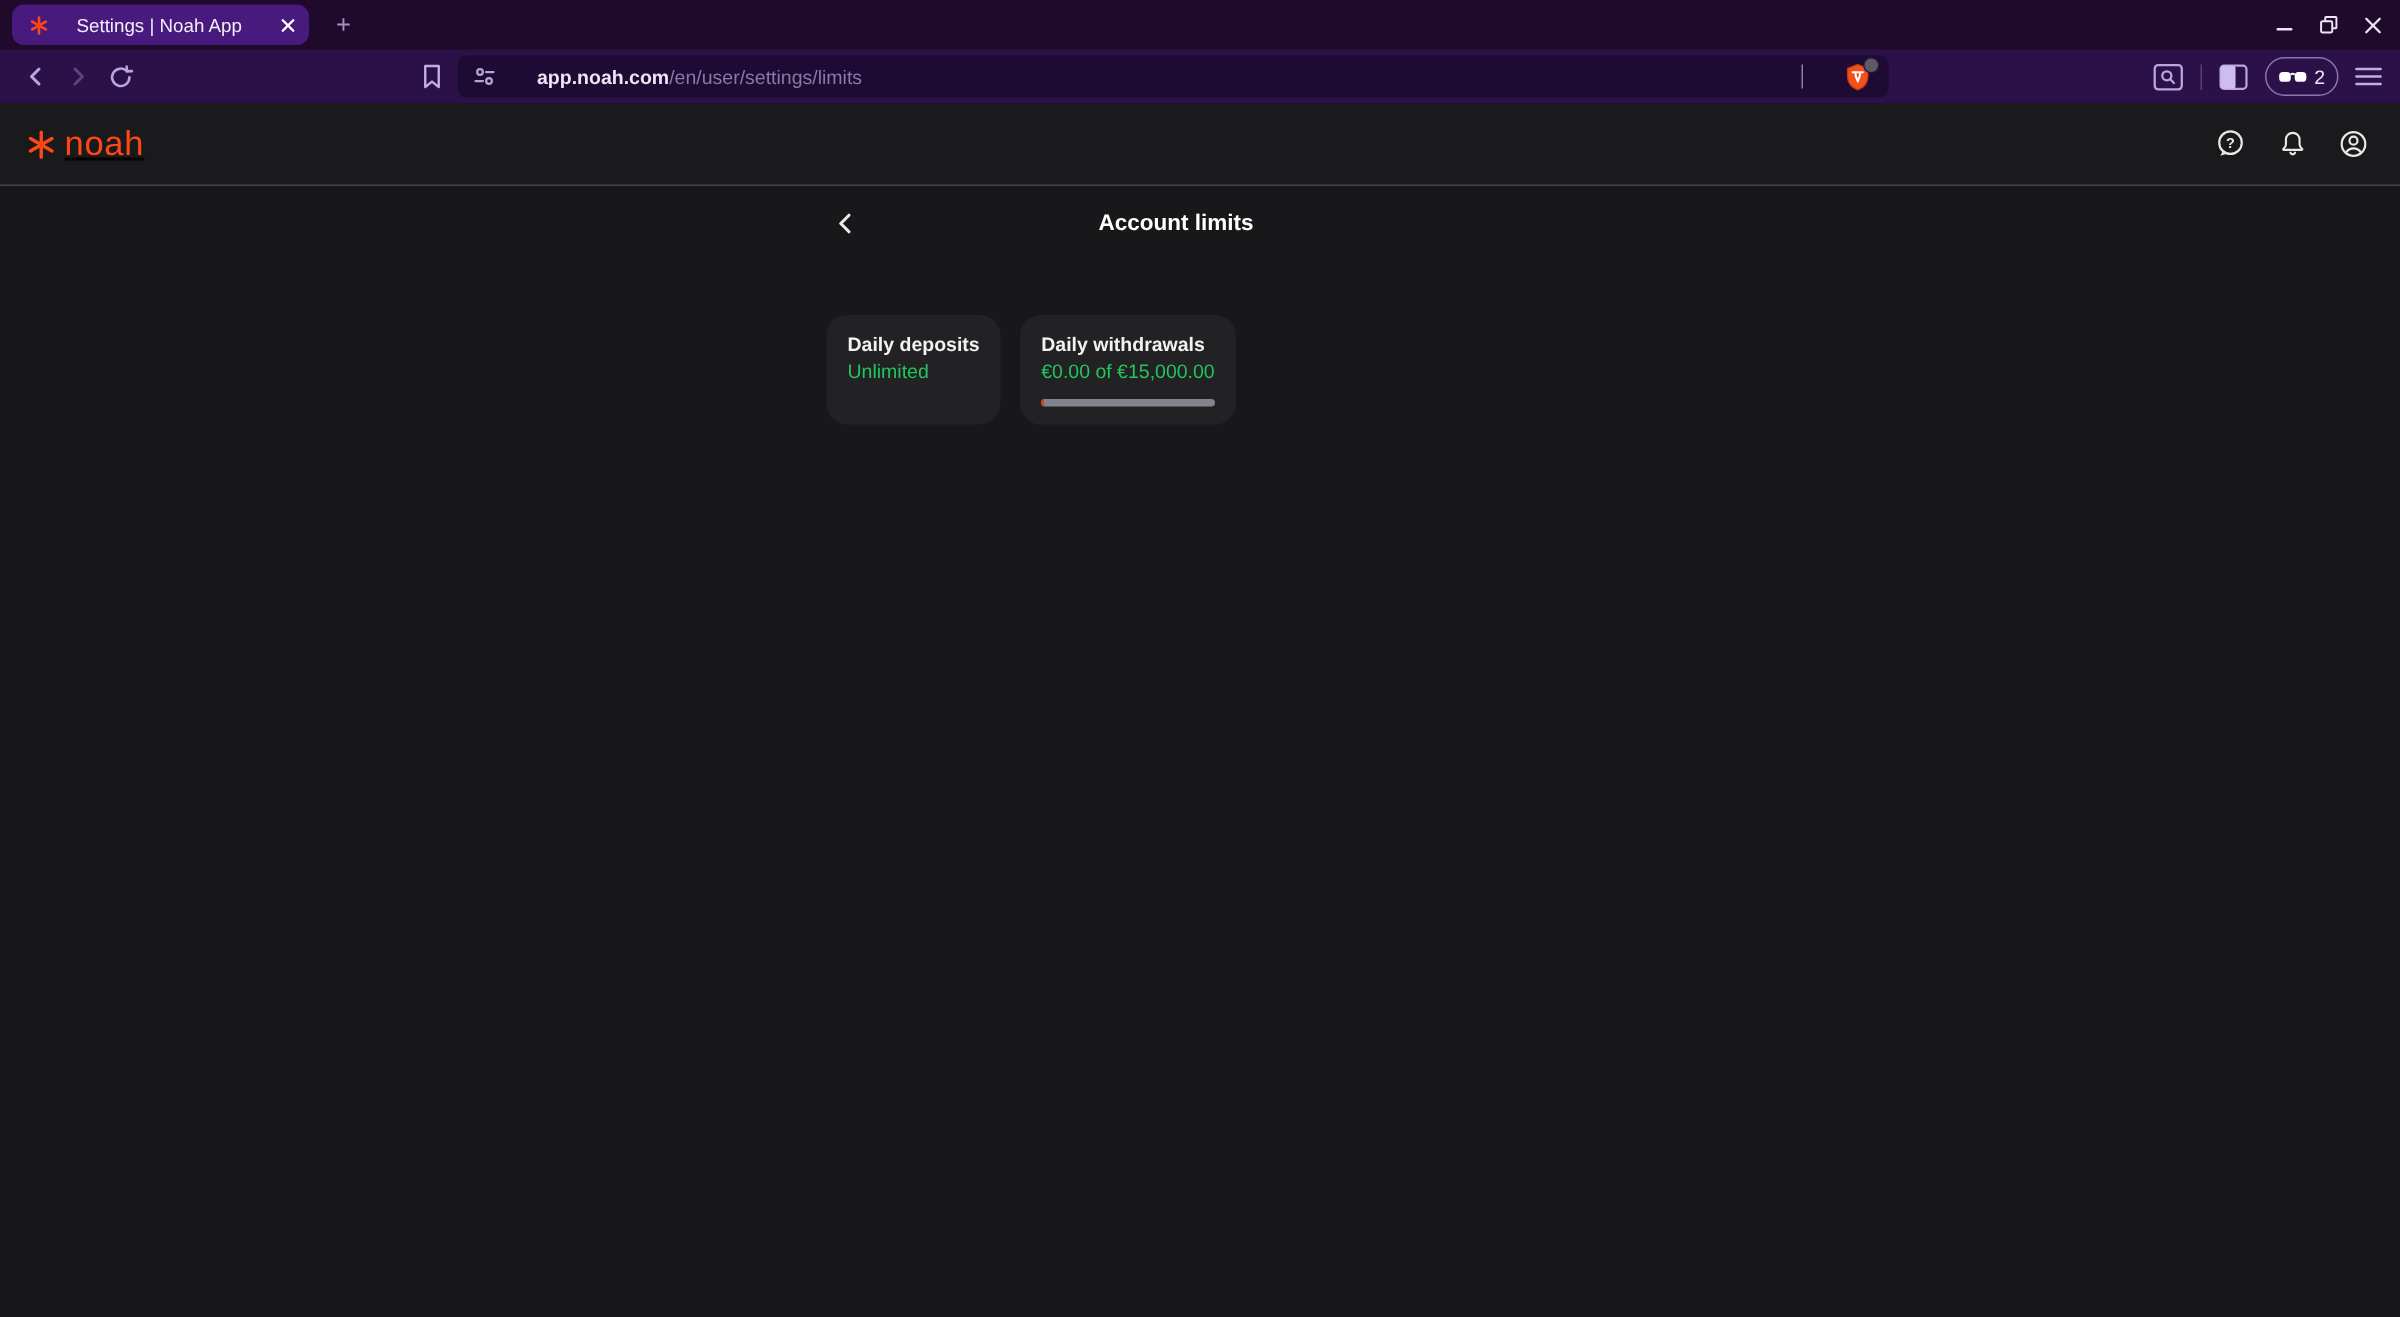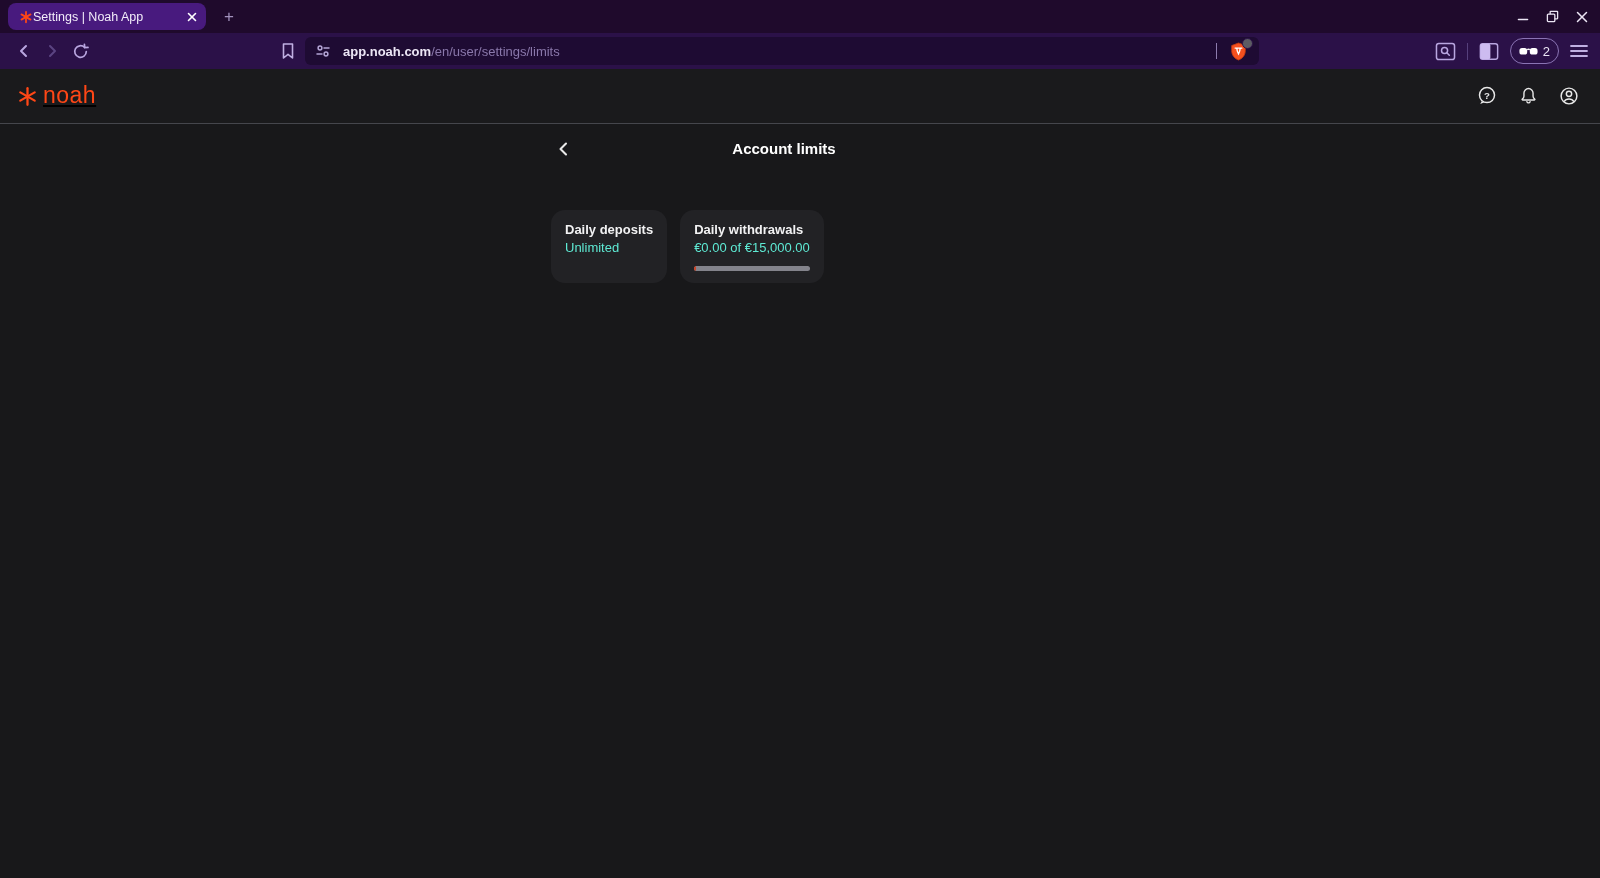--- a/index.html
+++ b/index.html
@@ -3,36 +3,36 @@
 <meta charset="utf-8">
 <style>
   * { margin:0; padding:0; box-sizing:border-box; }
   html,body { width:1600px; height:878px; overflow:hidden; background:#18181a;
               font-family:"Liberation Sans","DejaVu Sans",sans-serif; }
 
   
   .tabstrip { position:relative; height:33px; background:#1f0a2c; }
   .tab { position:absolute; left:8px; top:3px; width:198px; height:27px;
          background:#481a7e; border-radius:8px; display:flex; align-items:center;
-         padding:0 9px 0 11px; gap:0; cursor:default; }
+         padding:0 9px 0 11px; gap:18px; cursor:default; }
   .tab-title { color:#f2ecf9; font-size:12.5px; white-space:nowrap; overflow:hidden; flex:1; }
   .tab-close { color:#ffffff; display:flex; align-items:center; }
   .newtab { position:absolute; left:218px; top:6px; width:22px; height:22px;
             color:#a292bd; font-size:17px; line-height:21px; text-align:center; border-radius:4px; }
   .win-controls { position:absolute; right:12px; top:0; height:33px; display:flex;
                   gap:17px; align-items:center; color:#ece6f5; }
   .win-btn { display:flex; align-items:center; }
 
   .navbar { height:36px; background:#2b1148; display:flex; align-items:center; padding:0 10px; }
   .nav-btn { width:28px; height:28px; display:flex; align-items:center; justify-content:center;
              border-radius:4px; color:#b9a6e0; }
   .nav-btn.disabled { color:#5b4482; }
   .url-wrap { flex:1; display:flex; align-items:center; gap:9px; margin:0 176px 0 186px; }
   .urlbar { flex:1; height:28px; background:#1e0b33; border-radius:6px; display:flex;
-            align-items:center; padding:0 10px; gap:12px; }
+            align-items:center; padding:0 10px; gap:27px; }
   .url-text { font-size:13px; white-space:nowrap; }
   .url-domain { color:#ece6f5; font-weight:700; }
   .url-path { color:#8a78ab; font-weight:400; }
   .url-spacer { flex:1; }
   .url-divider { width:1px; height:16px; background:#8d7cae; }
   .shield-wrap { position:relative; width:20px; height:20px; display:flex; align-items:center; justify-content:center; }
   .shield-badge { position:absolute; top:-3px; right:-4px; width:11px; height:11px;
                   border-radius:50%; background:#5b5b63; border:1px solid #2b1148; }
   .nav-right { display:flex; align-items:center; gap:11px; padding-right:2px; }
   .v-divider { width:1px; height:17px; background:#56407c; }
@@ -52,21 +52,21 @@
   .content { position:relative; height:753px; background:#18181a; }
   .title-row { position:absolute; top:14px; left:551px; width:466px; height:22px; }
   .back-chevron { position:absolute; left:4px; top:2px; width:18px; height:18px;
                   display:flex; align-items:center; justify-content:center; color:#e9e9e9; }
   .page-title { text-align:center; color:#ffffff; font-weight:700; font-size:15px; line-height:22px; }
 
   .cards { position:absolute; top:86px; left:551px; width:466px;
            display:flex; flex-direction:row; gap:13px; }
   .card { background:#222225; border-radius:14px; padding:12px 14px; }
   .card-title { color:#f2f2f3; font-weight:700; font-size:13px; line-height:16px; }
-  .card-value { color:#5eead4; font-size:13px; line-height:16px; margin-top:2px; }
+  .card-value { color:#22c55e; font-size:13px; line-height:16px; margin-top:2px; }
   .progress-track { margin-top:10px; height:5px; background:#83838b; border-radius:3px;
                     position:relative; overflow:hidden; }
   .progress-fill { position:absolute; left:0; top:0; height:5px; background:#cf4326;
                    border-radius:3px; width:2%; }
 
   svg { display:block; }
 </style>
 </head>
 <body>
 

